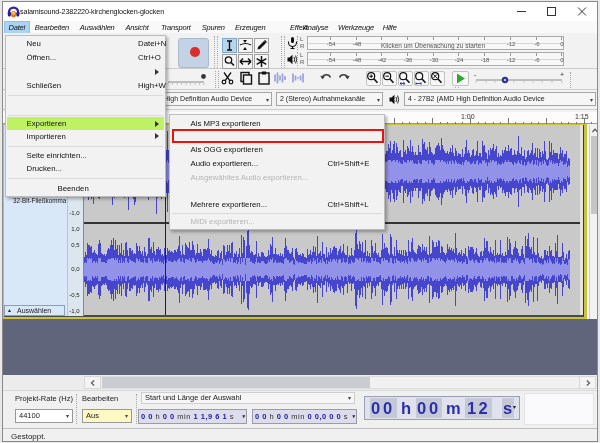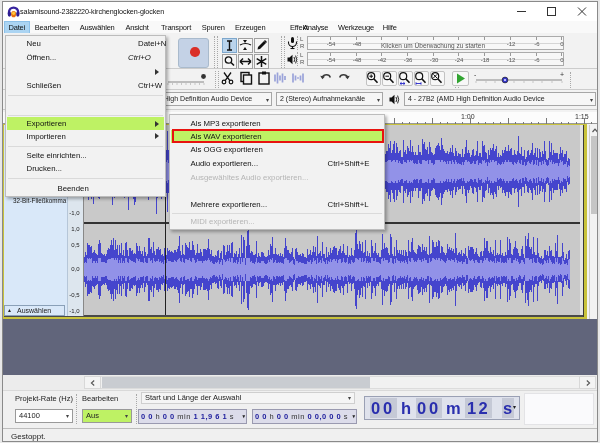--- a/index.html
+++ b/index.html
@@ -59,21 +59,21 @@
         <svg style="left:0;top:0;" width="30" height="19">
           <rect x="10.5" y="5.5" width="8" height="8" fill="none" stroke="#333" stroke-width="1"></rect>
         </svg>
       </div>
  <div class="winbtn" style="right:0;">
         <svg style="left:0;top:0;" width="30" height="19">
           <path d="M11 5.5 L19 13.5 M19 5.5 L11 13.5" stroke="#333" stroke-width="1"></path>
         </svg>
       </div>
 </div>
-<div id="menubar" style="letter-spacing:-0.2px;">
+<div id="menubar" style="letter-spacing:-0.2px;font-style:italic;">
 <div class="mi" style="left:4.5px; background:#abd4f2; outline:1px solid #8cc0e8; padding:0 4px; left:1.5px;">Datei</div>
 <div class="mi" style="left:31.8px;">Bearbeiten</div>
 <div class="mi" style="left:76.7px;">Auswählen</div>
 <div class="mi" style="left:122.5px;">Ansicht</div>
 <div class="mi" style="left:158px;">Transport</div>
 <div class="mi" style="left:198.7px;">Spuren</div>
 <div class="mi" style="left:232px;">Erzeugen</div>
 <div class="mi" style="left:287px;">Effekt</div>
 <div class="mi" style="left:300px;">Analyse</div>
 <div class="mi" style="left:335px;">Werkzeuge</div>
@@ -381,21 +381,21 @@
         <path d="M1.8 0.5 L4.6 3 L1.8 5.5" fill="none" stroke="#555" stroke-width="1.1"></path>
       </svg>
 </div>
 <div id="selbar">
 <div class="abs" style="left:15px; top:3px;">Projekt-Rate (Hz)</div>
 <div class="abs" style="left:82px; top:3px;">Bearbeiten</div>
 <div class="abs" style="left:15px; top:18px; width:58px; height:14px; background:#fff; border:1px solid #999;">
         <span style="position:absolute; left:3px; top:1px;">44100</span>
         <span style="position:absolute; right:3px; top:2px; font-size:6px; color:#444;">▾</span>
       </div>
-<div class="abs" style="left:82px; top:18px; width:50px; height:14px; background:#bef264; border:1px solid #999;">
+<div class="abs" style="left:82px; top:18px; width:50px; height:14px; background:#fef9c3; border:1px solid #999;">
         <span style="position:absolute; left:3px; top:1px;">Aus</span>
         <span style="position:absolute; right:3px; top:2px; font-size:6px; color:#444;">▾</span>
       </div>
 <div class="vsep" style="left:76px; top:3px; height:30px;"></div>
 <div class="vsep" style="left:136px; top:3px; height:30px;"></div>
 <div class="abs" style="left:141px; top:1px; width:214px; height:12px; background:#f5f5f5; border:1px solid #cfcfcf;">
         <span style="position:absolute; left:3px; top:0px;">Start und Länge der Auswahl</span>
         <span style="position:absolute; right:3px; top:1px; font-size:6px; color:#444;">▾</span>
       </div>
 <div class="abs" style="left:138px; top:18px; width:109px; height:15px; background:#dcdcea; border:1px solid #9a9ab0; color:#1c1c9c; font-size:7.5px; font-weight:bold;">
@@ -429,28 +429,28 @@
 <div id="status">
       <div class="abs" style="left:11px; top:3px;">Gestoppt.</div>
     </div>
     <div class="menu" style="left:5px; top:34.5px; width:161px; height:162px;">
 <div class="mrow" style="top:1.5px;">
         <span style="position:absolute; left:19.5px;">Neu</span>
         <span style="position:absolute; left:131px;">Datei+N</span>
       </div>
 <div class="mrow" style="top:15.8px;">
         <span style="position:absolute; left:19.5px;">Öffnen...</span>
-        <span style="position:absolute; left:121px;font-style:italic;">Ctrl+O</span>
+        <span style="position:absolute; left:131px;">Ctrl+O</span>
       </div>
 <div class="mrow" style="top:30.0px;">
         <span style="position:absolute; right:5px; top:3.5px; width:0; height:0; border-left:4px solid #333; border-top:3px solid transparent; border-bottom:3px solid transparent;"></span>
       </div>
 <div class="mrow" style="top:43.1px;">
         <span style="position:absolute; left:19.5px;">Schließen</span>
-        <span style="position:absolute; left:131px;">Ctrl+W</span>
+        <span style="position:absolute; left:131px;">High+W</span>
       </div>
 <div class="msep" style="top:59.4px;"></div>
 <div class="msep" style="top:79.3px;"></div>
 <div class="mrow hl" style="top:81.5px;">
         <span style="position:absolute; left:19.5px;">Exportieren</span>
         <span style="position:absolute; right:5px; top:3.5px; width:0; height:0; border-left:4px solid #333; border-top:3px solid transparent; border-bottom:3px solid transparent;"></span>
       </div>
 <div class="mrow" style="top:94.1px;">
         <span style="position:absolute; left:19.5px;">Importieren</span>
         <span style="position:absolute; right:5px; top:3.5px; width:0; height:0; border-left:4px solid #333; border-top:3px solid transparent; border-bottom:3px solid transparent;"></span>
@@ -464,23 +464,20 @@
       </div>
 <div class="msep" style="top:142.9px;"></div>
 <div class="mrow" style="top:146.6px;margin-left:31px;">
         <span style="position:absolute; left:19.5px;">Beenden</span>
         <span style="position:absolute; left:131px;">Ctrl+Q</span>
       </div>
 </div>
 <div class="menu" style="left:168.5px; top:113.9px; width:216.5px; height:116px;">
 <div class="mrow" style="top:2.3px;">
         <span style="position:absolute; left:20px;">Als MP3 exportieren</span>
-      </div>
-<div class="mrow hl" style="top:15.5px;">
-        <span style="position:absolute; left:20px;">Als WAV exportieren</span>
       </div>
 <div class="mrow" style="top:28.6px;">
         <span style="position:absolute; left:20px;">Als OGG exportieren</span>
       </div>
 <div class="mrow" style="top:42.5px;">
         <span style="position:absolute; left:20px;">Audio exportieren...</span>
         <span style="position:absolute; left:157px;">Ctrl+Shift+E</span>
       </div>
 <div class="mrow" style="top:56.0px;">
         <span class="gray" style="position:absolute; left:20px;">Ausgewähltes Audio exportieren...</span>

